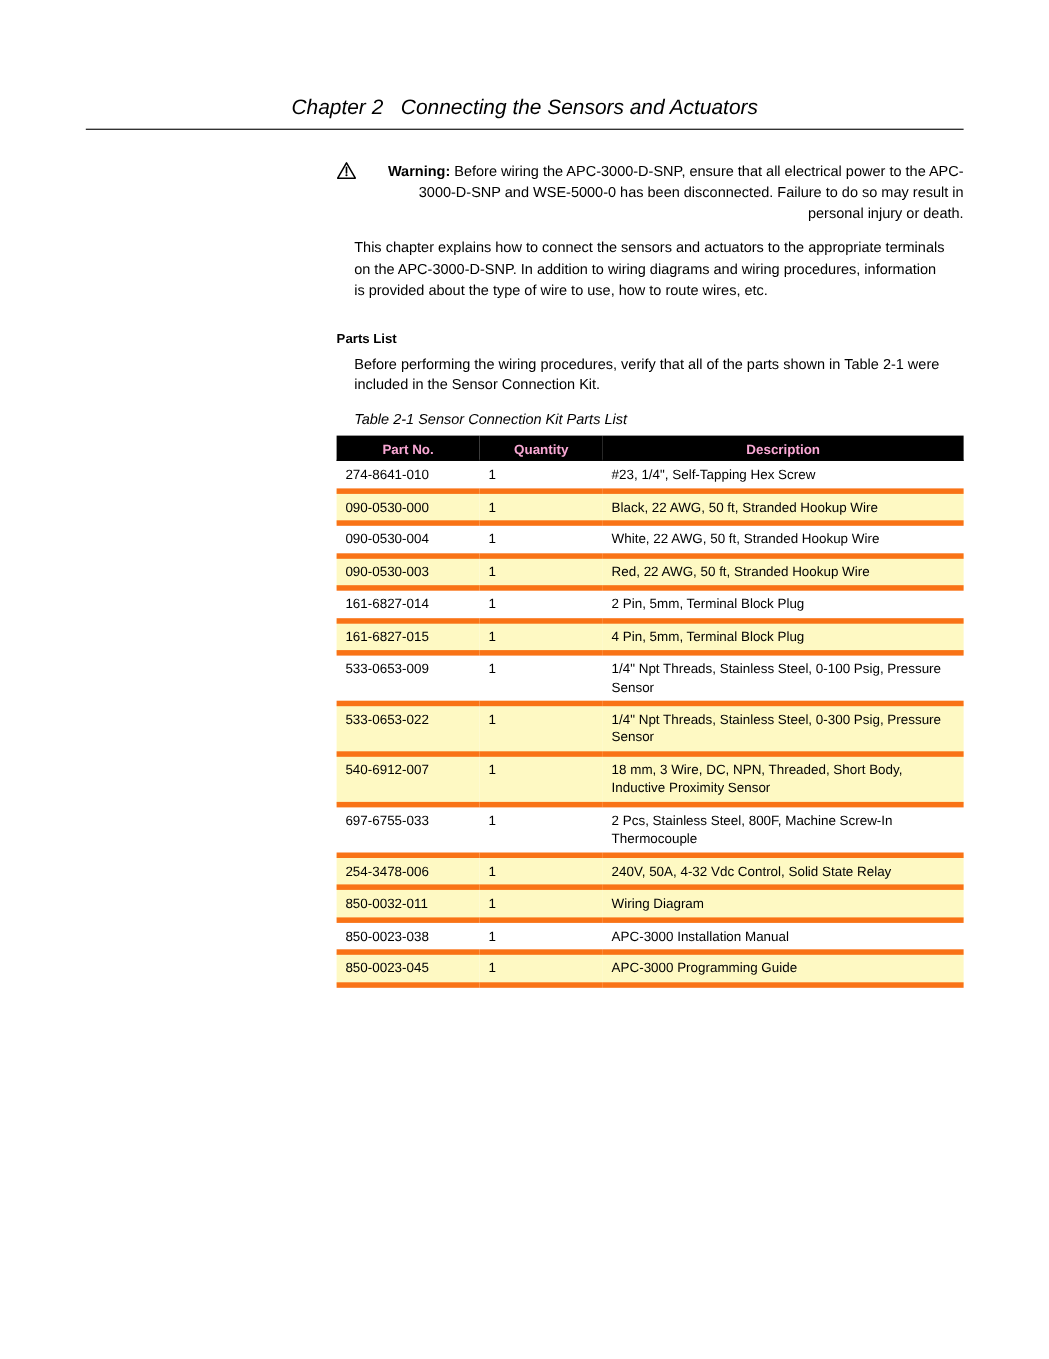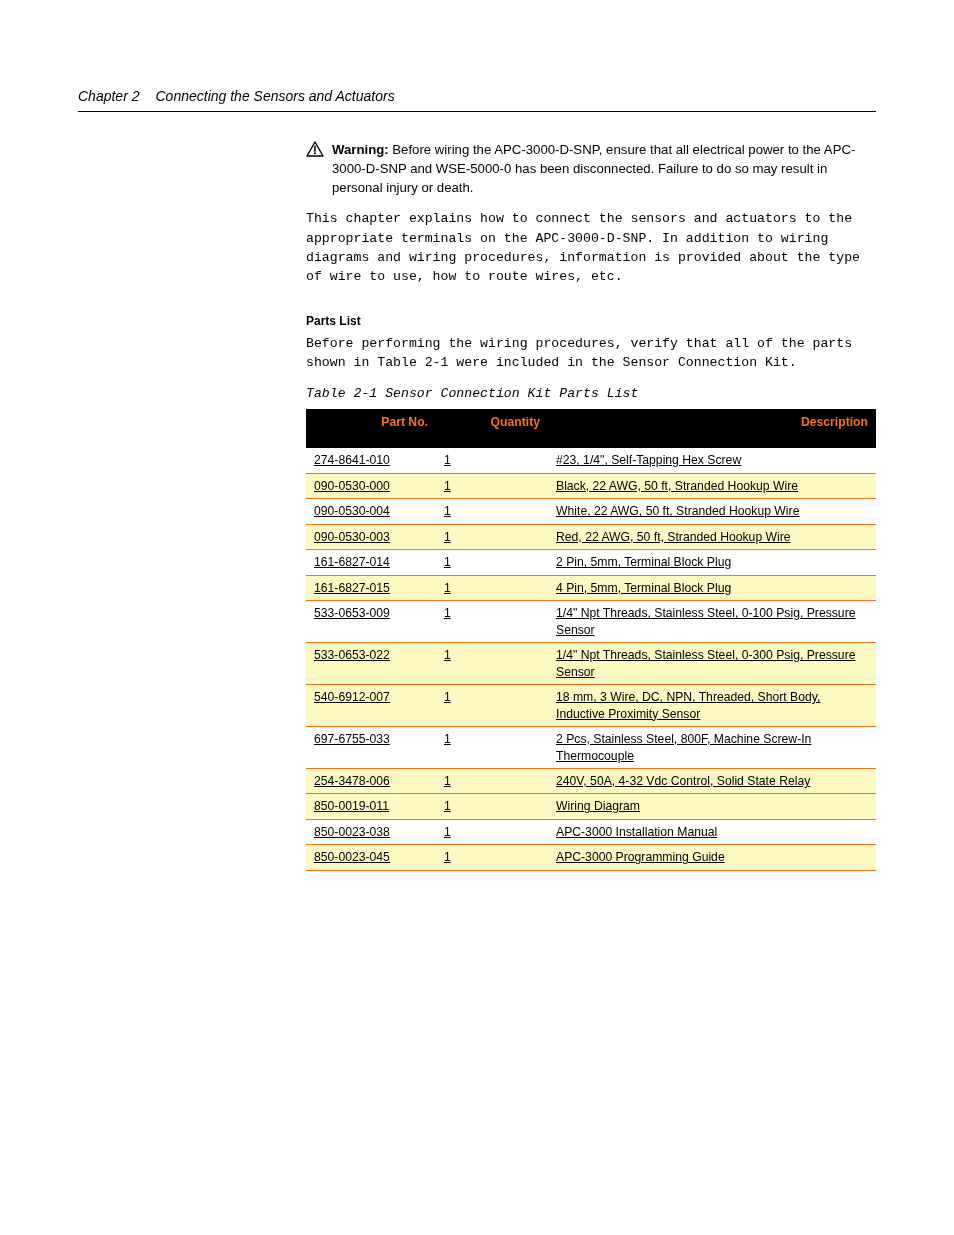--- a/index.html
+++ b/index.html
@@ -17,22 +17,22 @@
     box-sizing: border-box;
     padding: 88px 78px 0 78px;
   }
   .header-rule {
     border: none;
     border-top: 1.2px solid #000;
     margin: 0 0 28px 0;
   }
   .header-row {
     display: flex;
-    justify-content: flex-start;
-    font-size: 14px;
+    justify-content: center;
+    font-size: 19px;
     margin-bottom: 7px;
     gap: 16px;
   }
   .header-left { font-style: italic; }
   .header-right { font-style: italic; }
   .content {
     margin-left: 228px;
   }
   .warning-line {
     display: flex;
@@ -40,54 +40,53 @@
     gap: 8px;
     margin-top: 24px;
   }
   .tri-icon {
     flex: 0 0 auto;
     margin-top: 1px;
   }
   .body-text {
     font-size: 13.2px;
     line-height: 1.45;
+    text-align: right;
   }
   .paragraph {
-    margin: 12px 0;
+    margin: 12px 16px;
     font-size: 13.2px;
     line-height: 1.45;
-    font-family: Liberation Mono, monospace;
   }
   .section-head {
     font-size: 12px;
     font-weight: bold;
     margin-top: 28px;
     margin-bottom: 6px;
   }
   table.parts {
     width: 100%;
     border-collapse: collapse;
     font-size: 12.2px;
     margin-top: 6px;
   }
   table.parts thead th {
     background: #000;
-    color: #f97316;
-    text-align: right;
+    color: #f9a8d4;
+    text-align: center;
     font-weight: bold;
-    padding: 6px 8px 18px 8px;
+    padding: 6px 8px 2px 8px;
     border: none;
   }
   table.parts td {
     padding: 4px 8px;
     border-top: 1px solid #000;
-    border-bottom: 1px solid #f97316;
+    border-bottom: 5px solid #f97316;
     vertical-align: top;
     line-height: 1.35;
-    text-decoration: underline;
   }
   table.parts tbody tr.shade td {
     background: #fef9c3;
   }
   .colA { width: 130px; }
   .colB { width: 112px; }
   .footer {
     position: absolute;
     left: 78px;
     right: 78px;
@@ -196,21 +195,21 @@
             <td>697-6755-033</td>
             <td>1</td>
             <td>2 Pcs, Stainless Steel, 800F, Machine Screw-In Thermocouple</td>
           </tr>
           <tr class="shade">
             <td>254-3478-006</td>
             <td>1</td>
             <td>240V, 50A, 4-32 Vdc Control, Solid State Relay</td>
           </tr>
           <tr class="shade">
-            <td>850-0019-011</td>
+            <td>850-0032-011</td>
             <td>1</td>
             <td>Wiring Diagram</td>
           </tr>
           <tr>
             <td>850-0023-038</td>
             <td>1</td>
             <td>APC-3000 Installation Manual</td>
           </tr>
           <tr class="shade">
             <td>850-0023-045</td>

